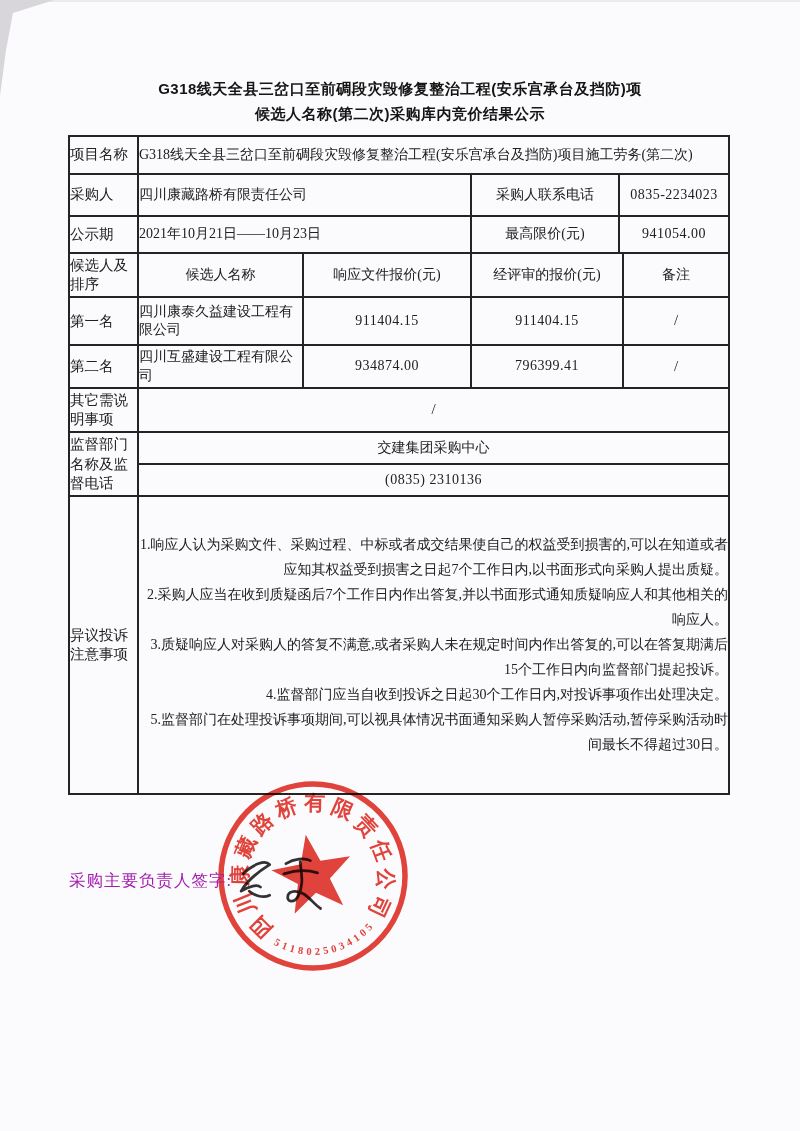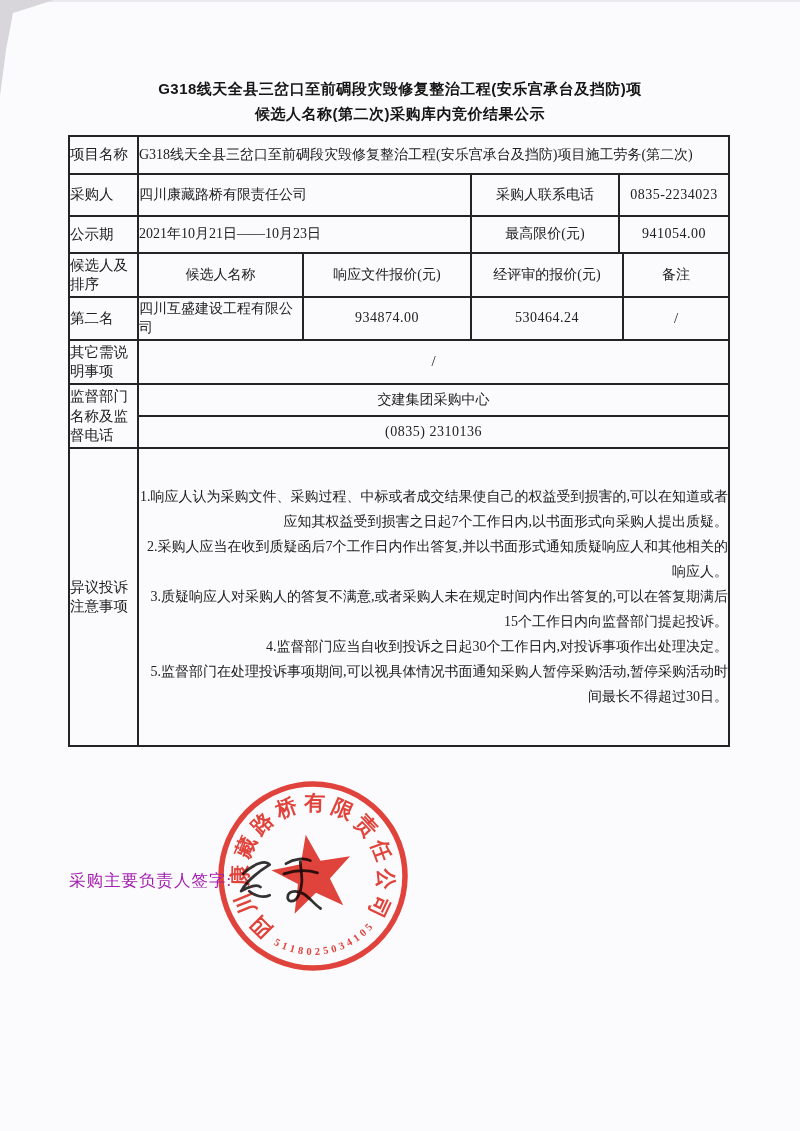--- a/index.html
+++ b/index.html
@@ -122,25 +122,32 @@
           <col style="width:106px">
         </colgroup>
       <tbody>
           <tr class="r45">
         <td class="lab">候选人及排序</td>
         <td class="mid">候选人名称</td>
         <td class="mid">响应文件报价(元)</td>
         <td class="mid">经评审的报价(元)</td>
         <td class="mid">备注</td>
       </tr>
+      <tr class="r48">
+        <td class="lab">第一名</td>
+        <td class="val">四川康泰久益建设工程有限公司</td>
+        <td class="num">911404.15</td>
+        <td class="num">911404.15</td>
+        <td class="slash">/</td>
+      </tr>
       <tr class="r44">
         <td class="lab">第二名</td>
         <td class="val">四川互盛建设工程有限公司</td>
         <td class="num">934874.00</td>
-        <td class="num">530464.24</td>
+        <td class="num">796399.41</td>
         <td class="slash">/</td>
       </tr>
     </tbody>
       </table>
 
     <table class="t">
       <colgroup>
           <col style="width:69px">
           <col style="width:591px">
         </colgroup>

